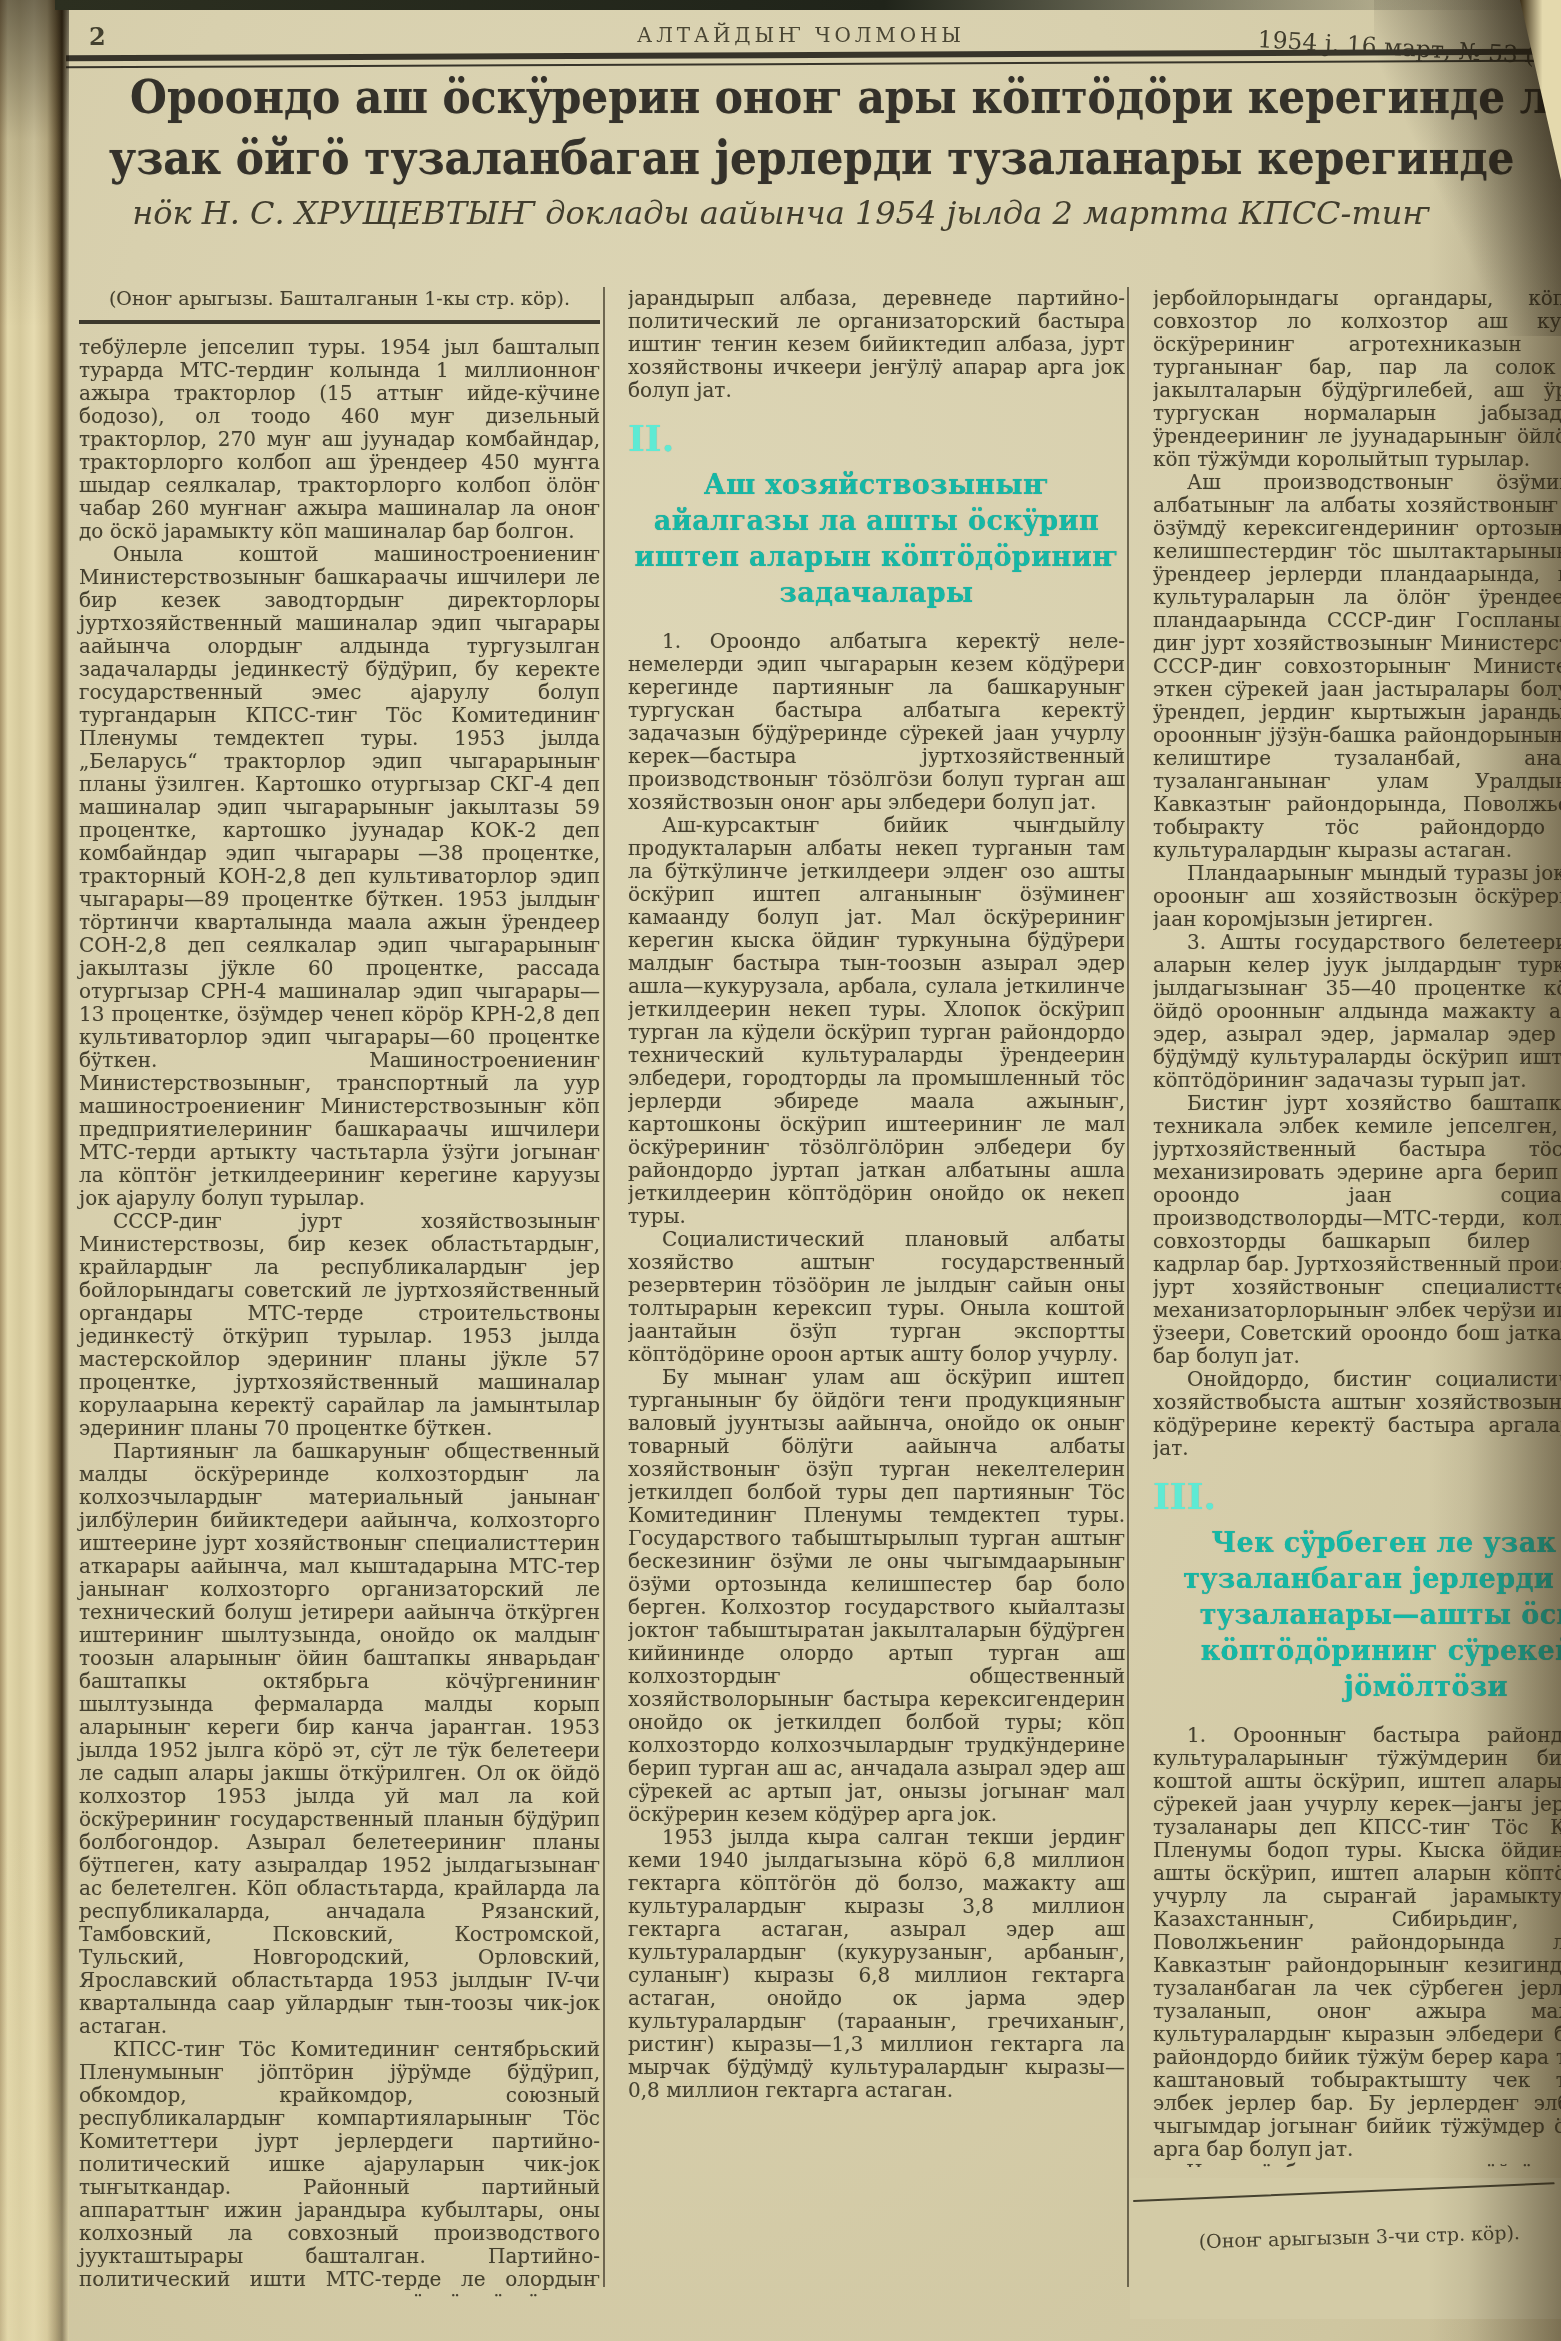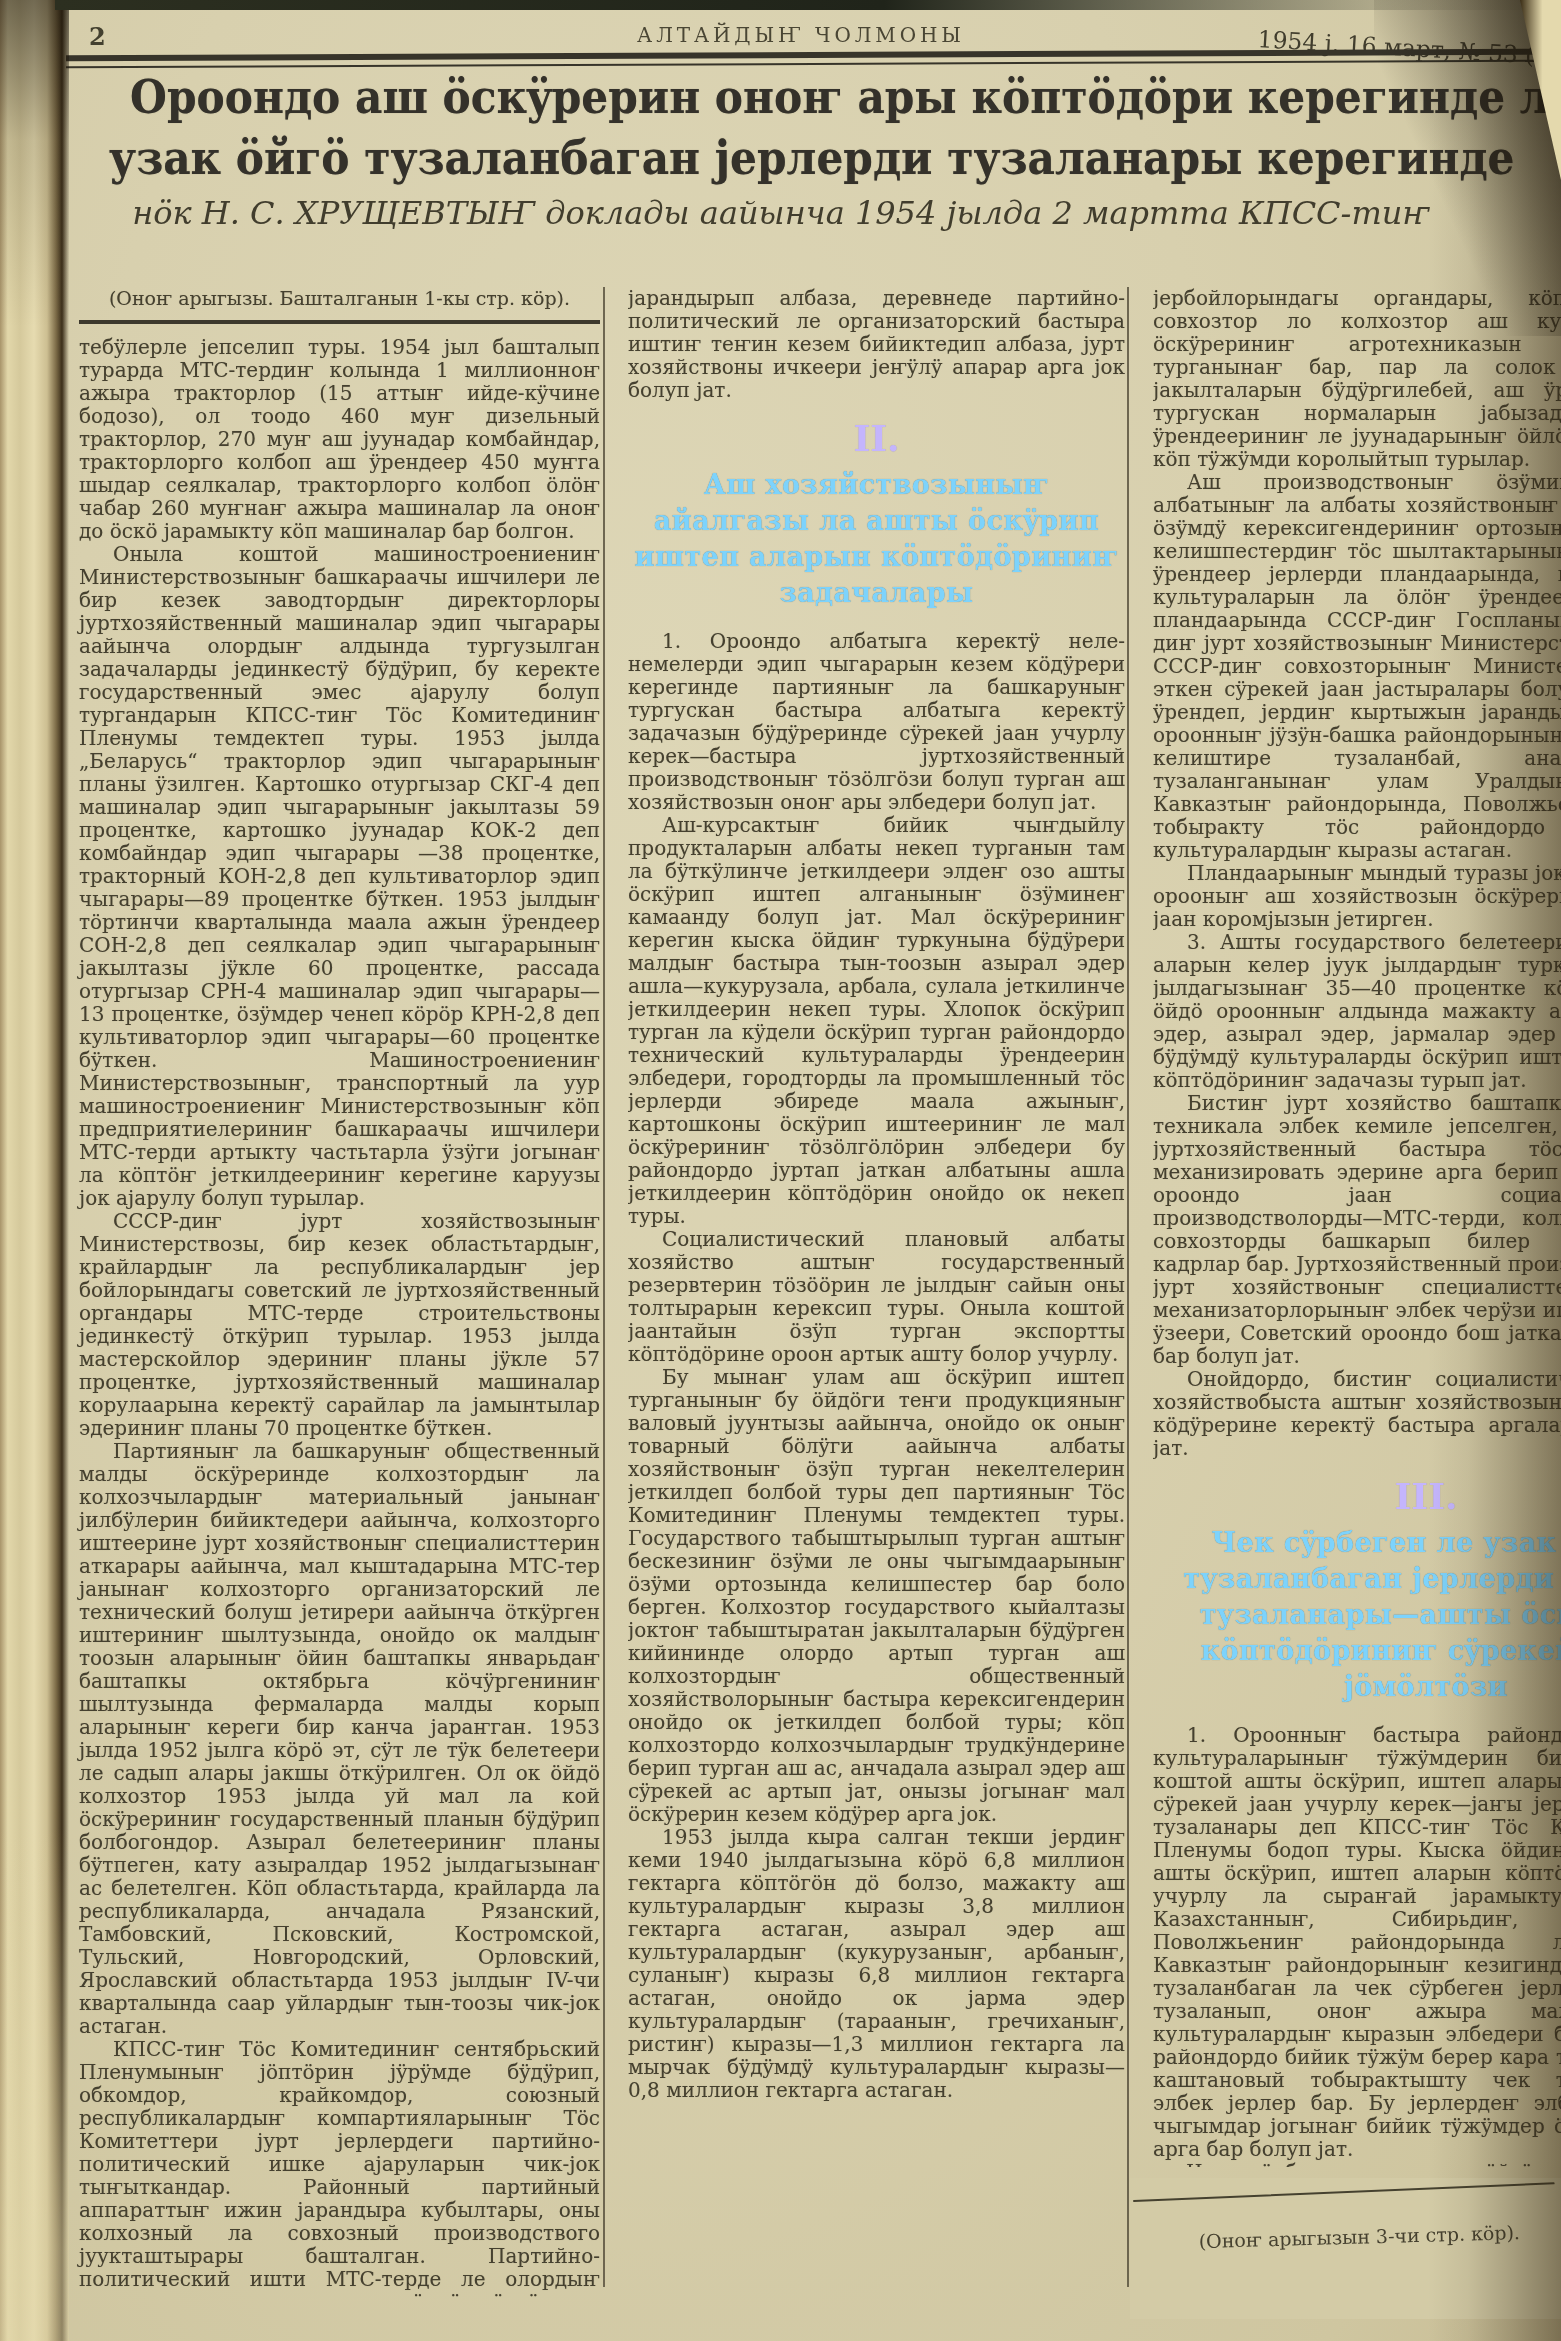--- a/index.html
+++ b/index.html
@@ -46,24 +46,24 @@
            display:flex;gap:28px;color:#45402f;}
   .col{font-size:20px;line-height:23px;text-align:justify;overflow:hidden;
        text-shadow:0 0 0.8px rgba(69,64,47,.28);}
   .col1{width:521px;height:2010px;padding-left:12px;}
   .col2{width:497px;height:2010px;}
   .col3{width:546px;height:1880px;}
   .col p{margin:0;text-indent:34px;}
   .col p.cont{text-indent:0;}
   .cont-note{text-align:center;font-size:19px;line-height:23.4px;margin-bottom:9.4px;text-indent:0;}
   .note-rule{height:3.9px;background:#3d392d;margin-bottom:12.5px;}
-  .sec-num{font-weight:bold;text-align:center;font-size:36px;line-height:39px;margin:17px 0 9.4px;
-           text-indent:0;color:#c4b5fd;}
+  .sec-num{font-weight:bold;font-size:36px;line-height:39px;margin:17px 0 9.4px;
+           text-indent:0;color:#5eead4;}
   .sec-head{font-weight:bold;text-align:center;font-size:27px;line-height:36px;margin:4px 0 19px;
-            color:#7dd3fc;text-indent:0;letter-spacing:0.4px;text-shadow:0 0 0.8px rgba(57,54,40,.55);}
+            color:#14b8a6;text-indent:0;letter-spacing:0.4px;text-shadow:0 0 0.8px rgba(57,54,40,.55);}
   .vrule{position:absolute;top:287px;width:1.6px;height:2000px;background:#5a5340;opacity:.85;z-index:2;}
   .vrule.v1{left:603px;}
   .vrule.v2{left:1127px;}
   
   .endnote-wrap{position:absolute;left:1130px;top:2178px;width:431px;height:141px;z-index:4;
                 background:#d3cba6;}
   .end-rule{width:422px;height:2.3px;background:#45412f;transform:rotate(-2.4deg);
             transform-origin:left center;margin:22px 0 23.4px 3.1px;border-radius:1.6px;}
   .endnote{font-size:19px;text-align:right;padding-right:41px;color:#45402f;
            transform:rotate(-1.6deg);}

